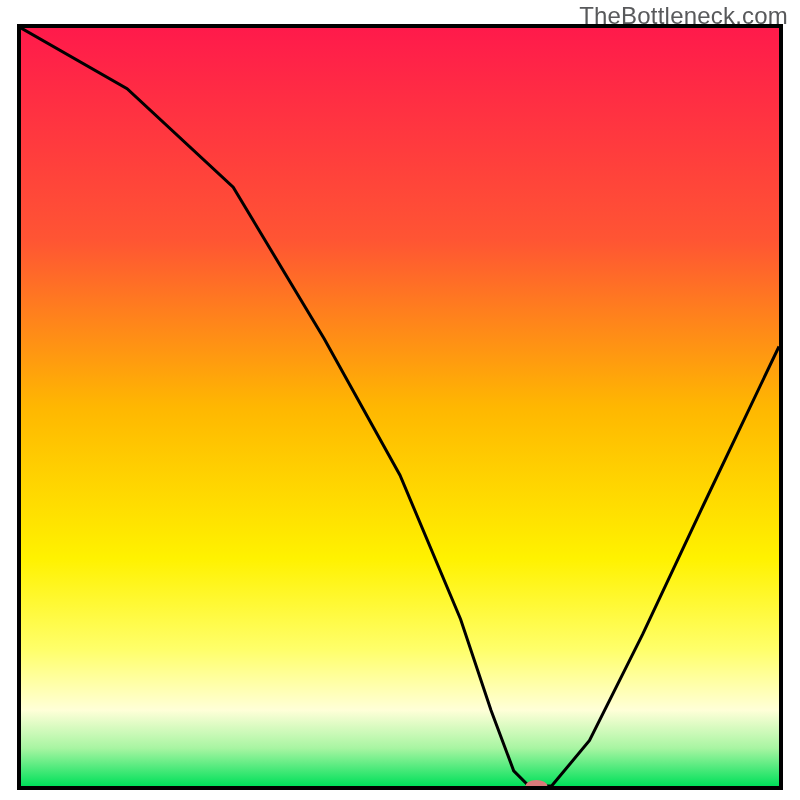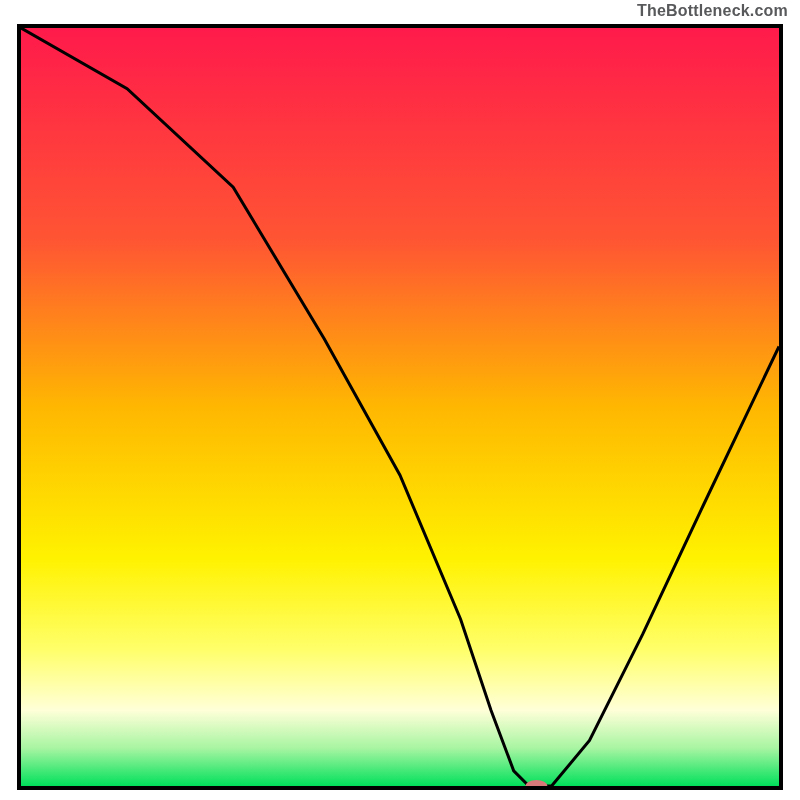--- a/index.html
+++ b/index.html
@@ -8,22 +8,22 @@
     width: 800px;
     height: 800px;
     background: #ffffff;
     font-family: Arial, sans-serif;
     position: relative;
   }
   .watermark {
     position: absolute;
     top: 2px;
     right: 12px;
-    font-size: 16px;
-    font-weight: bold;
+    font-size: 24px;
+    font-weight: normal;
     color: #58595b;
     letter-spacing: 0.2px;
   }
   .chart-frame {
     position: absolute;
     left: 17px;
     top: 24px;
     width: 766px;
     height: 766px;
     border: 4px solid #000;

